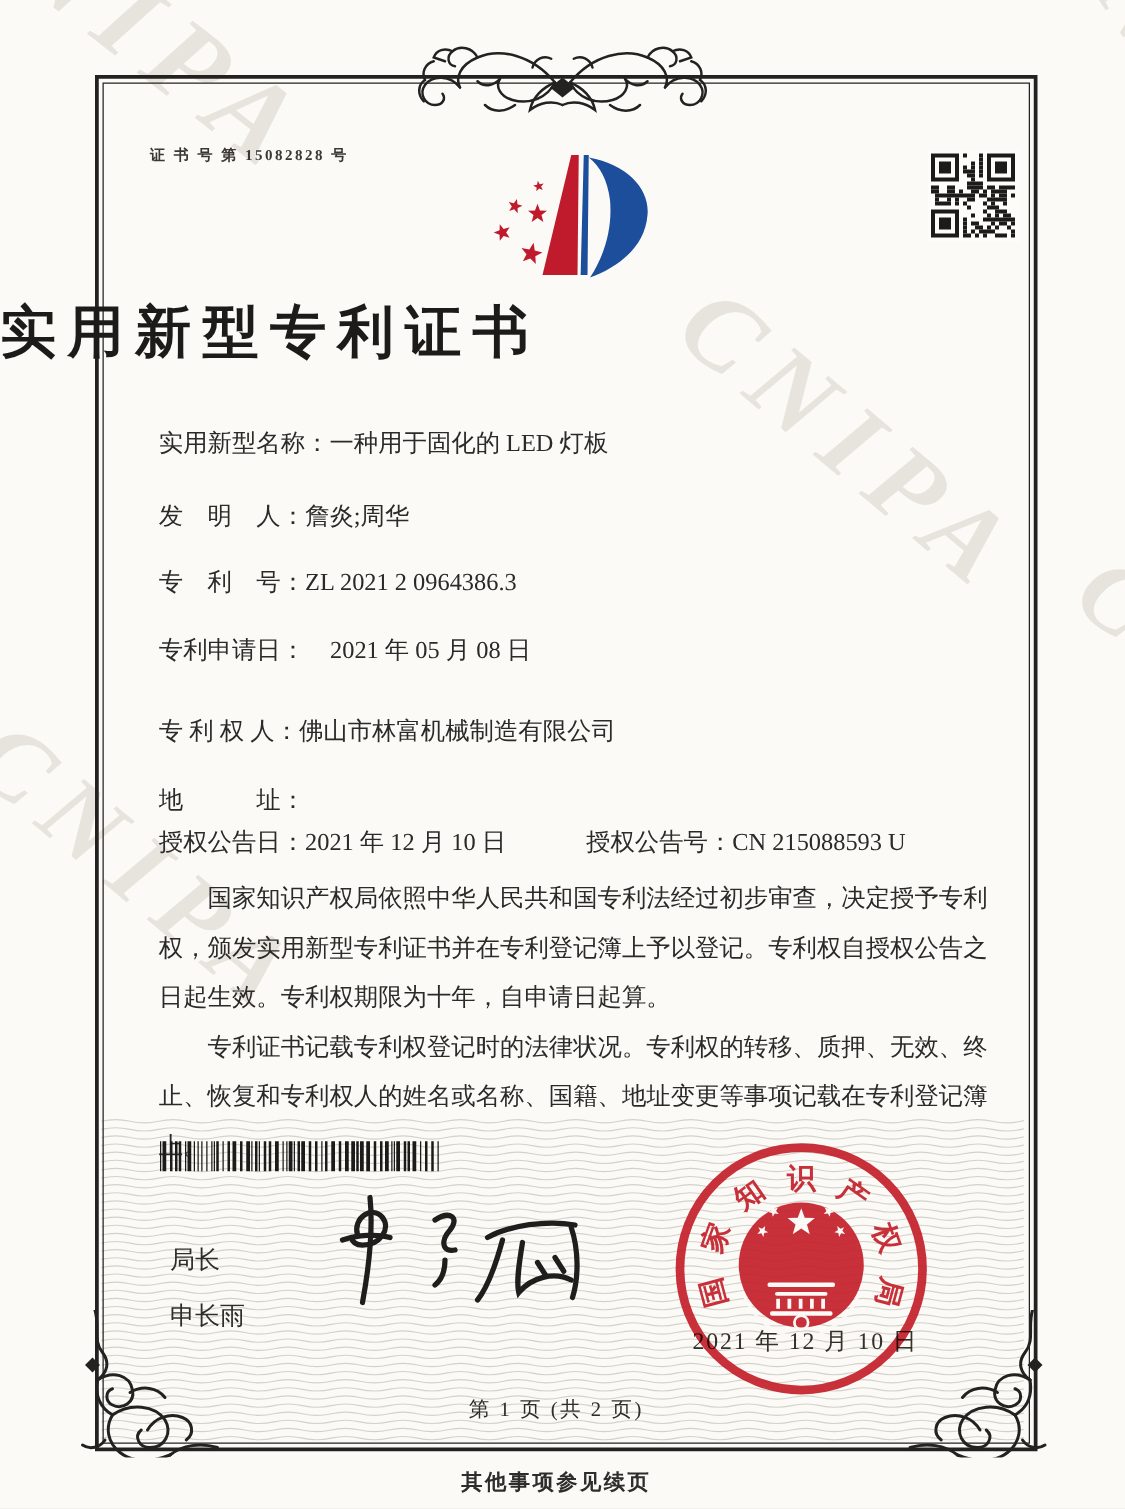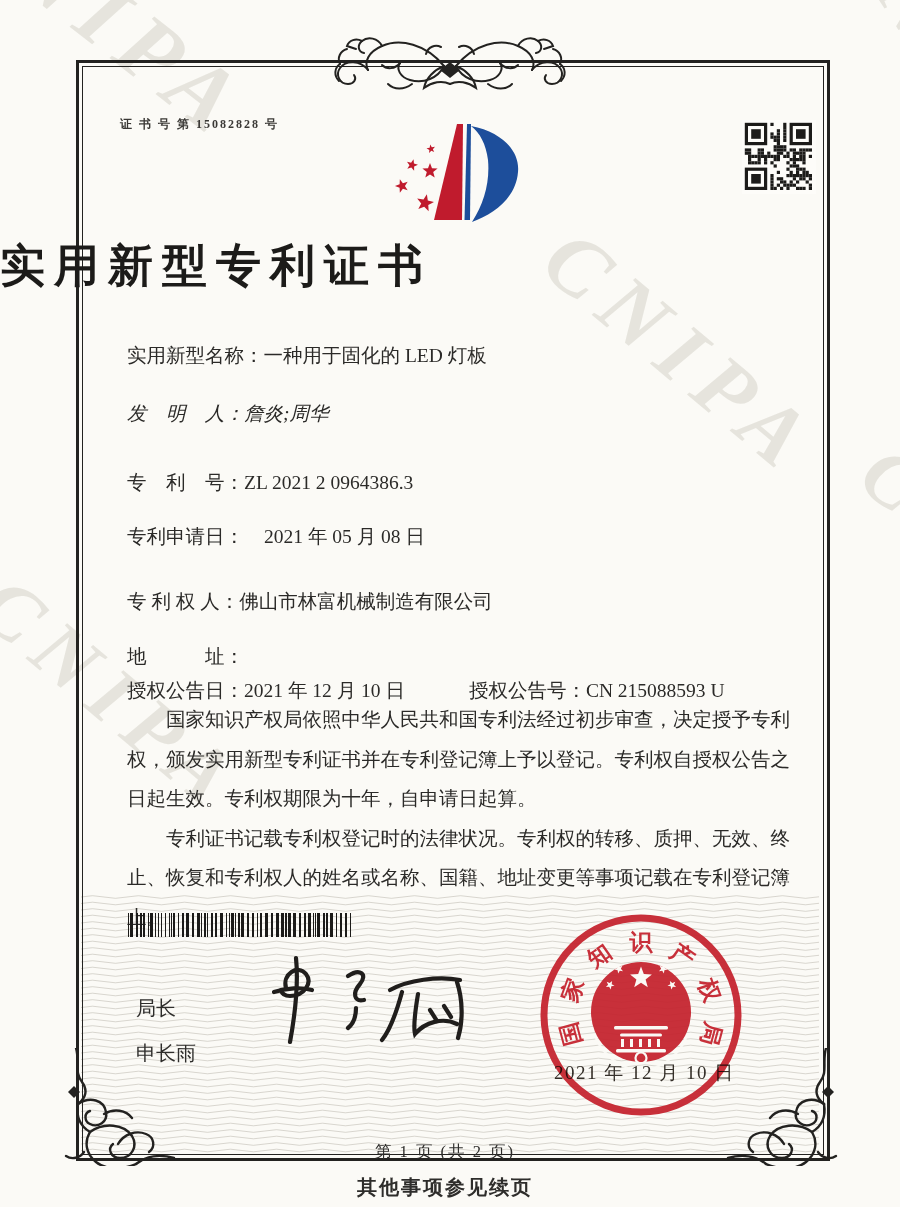--- a/index.html
+++ b/index.html
@@ -43,21 +43,21 @@
   .title{
     position:absolute; left:0; right:18px; top:236px; z-index:3;
     text-align:left; font-size:45px; font-weight:700; letter-spacing:9px;
     color:#1c1b19;
   }
   
   .fields{position:absolute; left:127px; right:108px; top:343px; z-index:3; font-size:19.5px;}
   .frow{display:flex; align-items:flex-start; line-height:25px;}
   .frow .lab{white-space:nowrap; flex:0 0 auto;}
   .frow .val{flex:1 1 auto;}
-  .mb1{margin-bottom:33px;} .mb2{margin-bottom:44px;font-style:italic;} .mb3{margin-bottom:29px;}
+  .mb1{margin-bottom:33px;} .mb2{margin-bottom:28px;} .mb3{margin-bottom:29px;}
   .mb4{margin-bottom:40px;gap:20px;} .mb5{margin-bottom:30px;} .mb6{margin-bottom:9px;}
   .addr .val span{display:block;}
   .grant{display:flex;}
   .grant .g2{margin-left:64px; display:flex;}
   
   .body-copy{
     position:absolute; left:127px; right:110px; top:700px; z-index:3;
     font-size:19.5px; line-height:39.5px; text-align:justify;
   }
   .body-copy p{margin:0; text-indent:2em;}
@@ -66,25 +66,25 @@
   .barcode i{display:block; background:#1c1b19; margin-right:0;}
   .officer{position:absolute; left:136px; top:986px; z-index:4; font-size:20px; line-height:45px; color:#2e2d2b;}
   .signature{position:absolute; left:252px; top:948px; z-index:5;}
   .seal{position:absolute; left:534px; top:908px; z-index:5; opacity:.94;}
   .seal-date{
     position:absolute; left:554px; top:1060px; z-index:6; font-size:19px;
     letter-spacing:1.5px; color:#37322c; mix-blend-mode:multiply; white-space:nowrap;
   }
   .page-num{
     position:absolute; left:0; right:10px; top:1117px; z-index:3; text-align:center;
-    font-size:16.5px; letter-spacing:2px; color:#2e2d2b;margin-top:24px;
+    font-size:16.5px; letter-spacing:2px; color:#2e2d2b;
   }
   .cont-note{
     position:absolute; left:0; right:10px; top:1174px; z-index:3; text-align:center;
-    font-size:20px; letter-spacing:2px; color:#2e2d2b; font-weight:700;
+    font-size:17px; letter-spacing:2px; color:#2e2d2b; font-weight:700;
   }
 </style>
 </head>
 <body>
 
 <div class="page">
 
   <span class="wm wm1">CNIPA</span>
   <span class="wm wm2">CNIPA</span>
   <span class="wm wm3">CNIPA</span>

